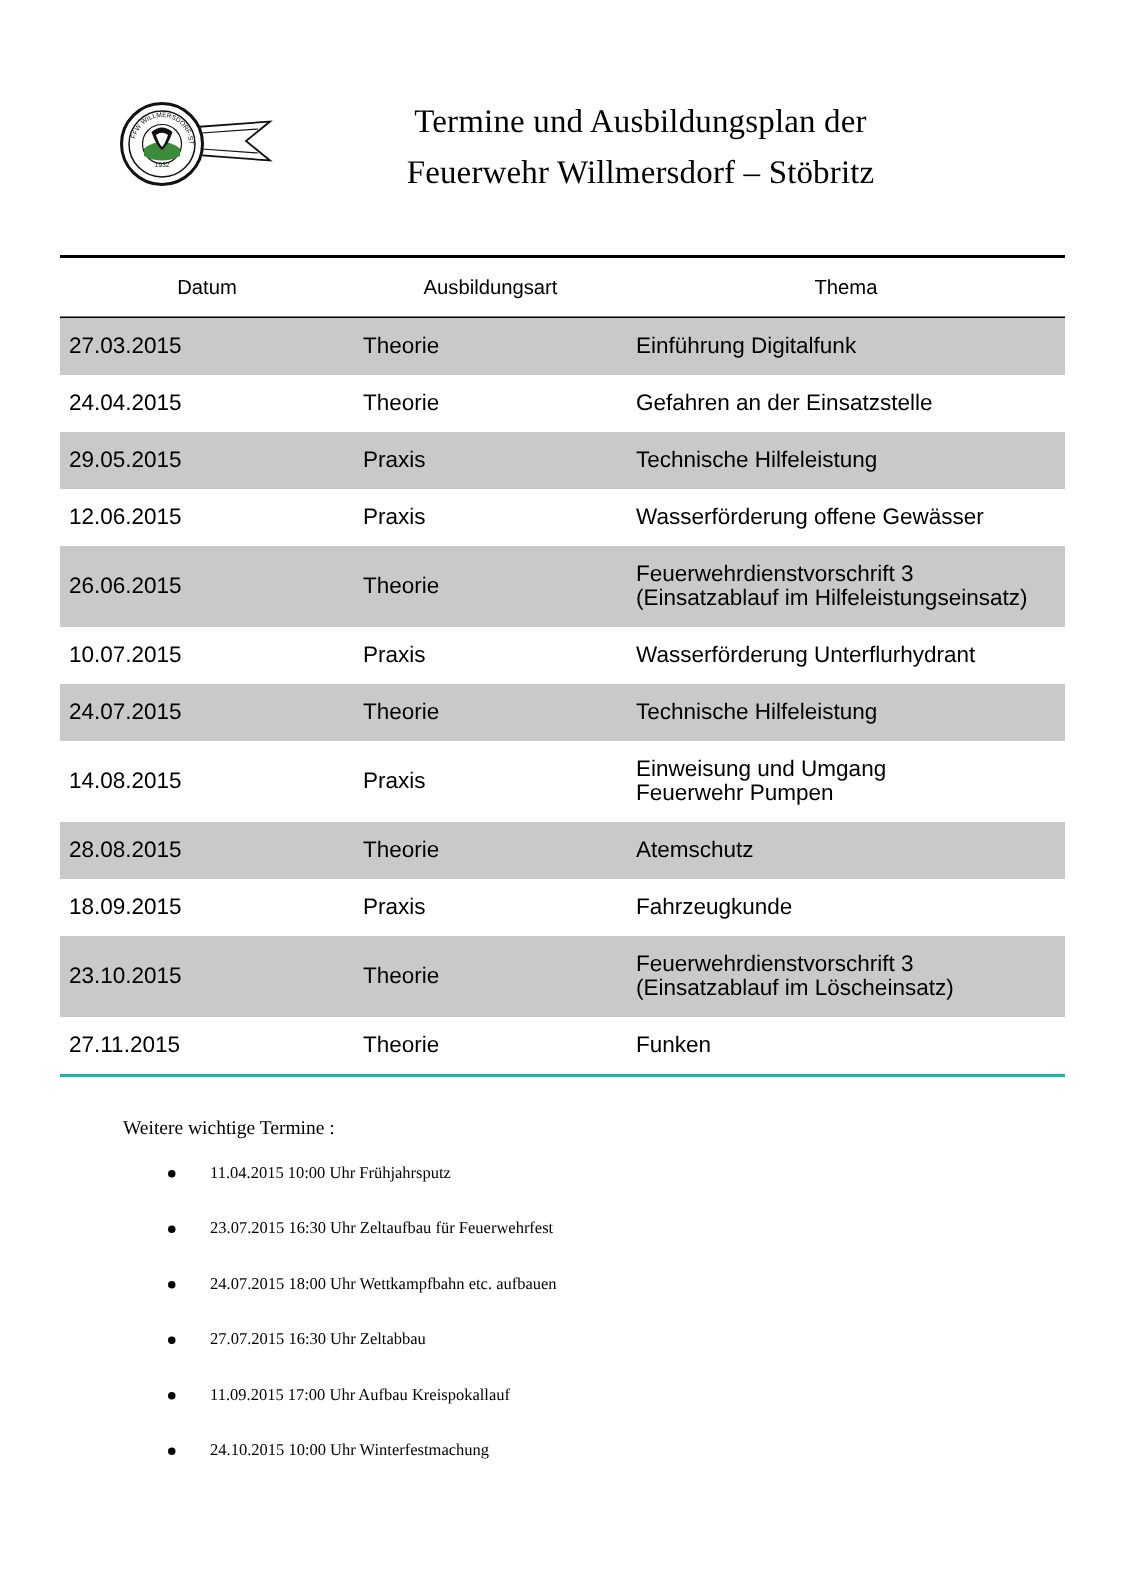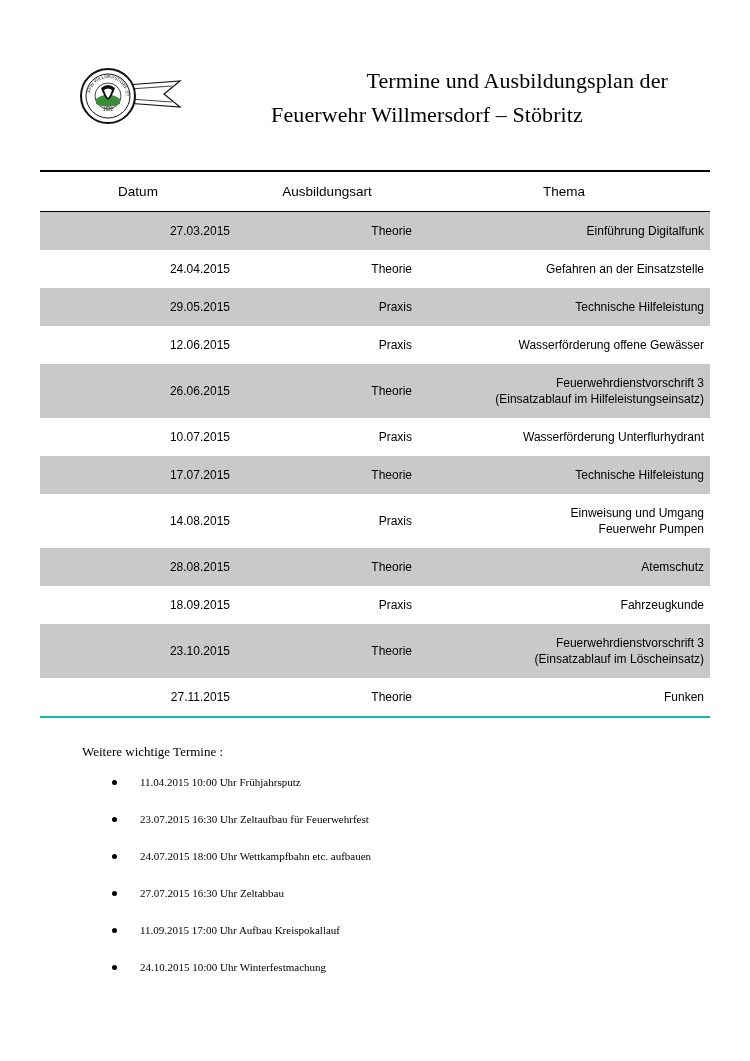--- a/index.html
+++ b/index.html
@@ -39,21 +39,21 @@
   .logo svg { display: block; }
   .doc-title {
     flex: 1 1 auto;
     font-family: "Liberation Serif", serif;
     font-size: 22px;
     line-height: 34px;
     text-align: center;
     padding-right: 42px;
     letter-spacing: 0.1px;
   }
-  .doc-title .line1 { display: block; text-align: right; }
+  .doc-title .line1 { display: block; }
   .doc-title .line2 { display: block; }
 
   
   .table-wrap {
     margin-top: 26px;
   }
   table.schedule {
     width: 670px;
     margin: 0 auto;
     border-collapse: collapse;
@@ -62,22 +62,22 @@
   table.schedule thead th {
     font-size: 13.5px;
     font-weight: normal;
     text-align: center;
     padding: 12px 4px 12px 4px;
     border-top: 2px solid #000;
     border-bottom: 1.5px solid #000;
     background: #ffffff;
   }
   table.schedule tbody td {
-    font-size: 12px;
-    text-align: right;
+    font-size: 15px;
+    text-align: left;
     padding: 11px 6px;
     line-height: 16px;
     vertical-align: middle;
   }
   table.schedule tbody tr.shaded td {
     background: #c9c9c9;
   }
   table.schedule tbody tr:last-child td {
     border-bottom: 2px solid #14b8a6;
   }
@@ -211,21 +211,21 @@
             </td>
           </tr>
           <tr>
             <td>10.07.2015</td>
             <td>Praxis</td>
             <td>
               <span class="sub">Wasserförderung Unterflurhydrant</span>
             </td>
           </tr>
           <tr class="shaded">
-            <td>17.07.2015</td>
+            <td>24.07.2015</td>
             <td>Theorie</td>
             <td>
               <span class="sub">Technische Hilfeleistung</span>
             </td>
           </tr>
           <tr>
             <td>14.08.2015</td>
             <td>Praxis</td>
             <td>
               <span class="sub">Einweisung und Umgang</span>

